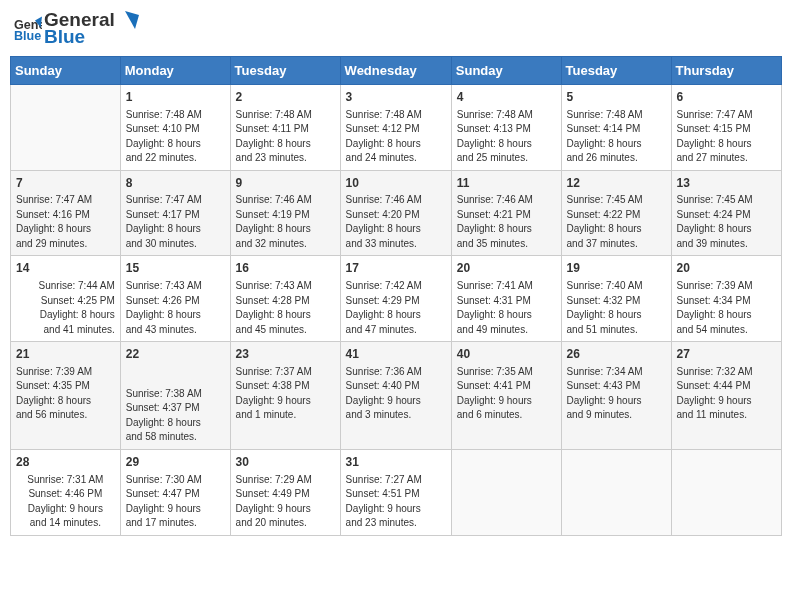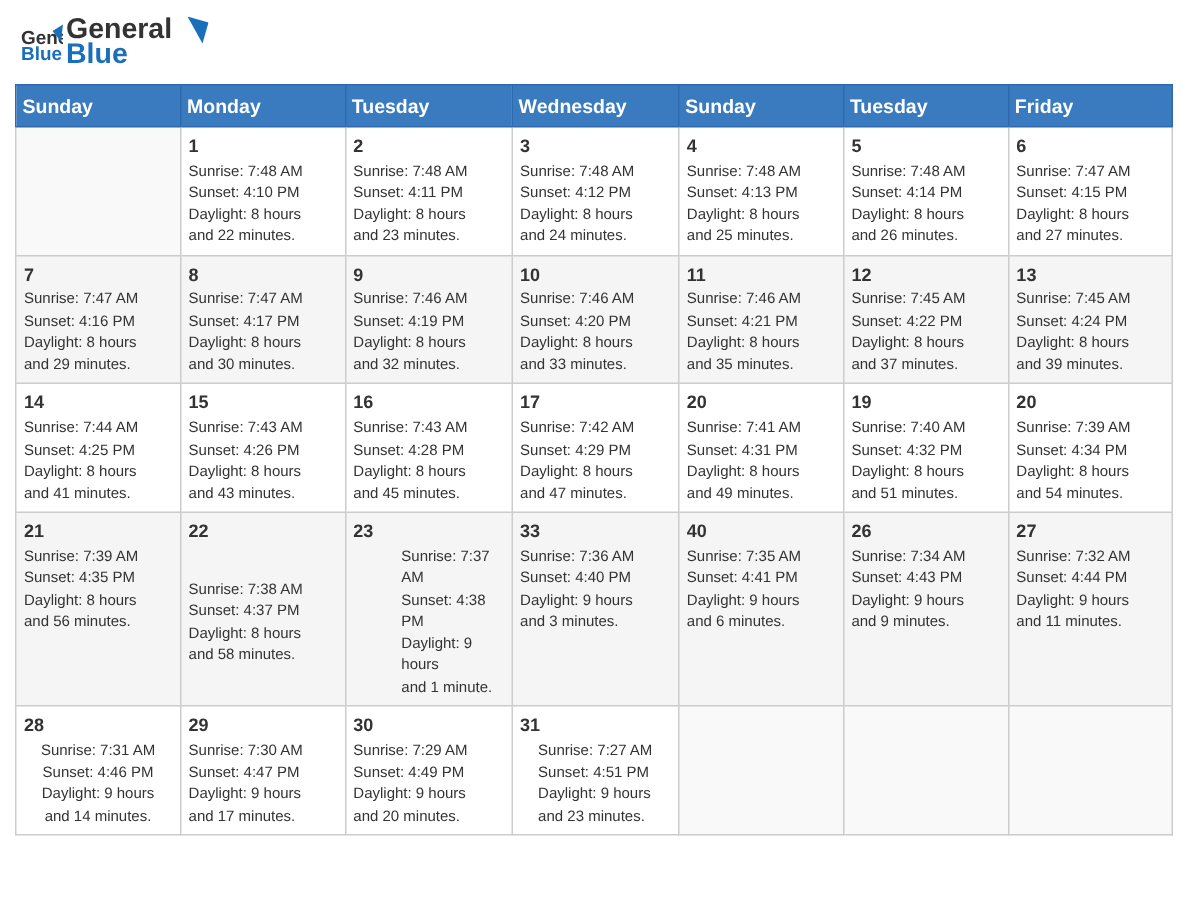--- a/index.html
+++ b/index.html
@@ -105,21 +105,21 @@
 
 <table class="calendar">
   <thead>
     <tr>
     <th>Sunday</th>
         <th>Monday</th>
         <th>Tuesday</th>
         <th>Wednesday</th>
         <th>Sunday</th>
         <th>Tuesday</th>
-        <th>Friday</th>
+        <th>Thursday</th>
       </tr>
   </thead>
   <tbody id="calendar-body">
   <tr>
         <td class="empty-cell"></td>
         <td>
           <span class="day-num">1</span>
           <div class="day-info" style="white-space: pre-line;">Sunrise: 7:48 AM
 Sunset: 4:10 PM
 Daylight: 8 hours
@@ -208,21 +208,21 @@
           <span class="day-num">13</span>
           <div class="day-info" style="white-space: pre-line;">Sunrise: 7:45 AM
 Sunset: 4:24 PM
 Daylight: 8 hours
 and 39 minutes.</div>
         </td>
       </tr>
       <tr>
         <td>
           <span class="day-num">14</span>
-          <div class="day-info" style="white-space: pre-line;">Sunrise: 7:44 AM
+          <div class="day-info" style="white-space: pre-line; text-align: right;">Sunrise: 7:44 AM
 Sunset: 4:25 PM
 Daylight: 8 hours
 and 41 minutes.</div>
         </td>
         <td>
           <span class="day-num">15</span>
           <div class="day-info" style="white-space: pre-line;">Sunrise: 7:43 AM
 Sunset: 4:26 PM
 Daylight: 8 hours
 and 43 minutes.</div>
@@ -273,27 +273,27 @@
         </td>
         <td>
           <span class="day-num">22</span>
           <div class="day-info" style="white-space: pre-line; margin-top: 24px;">Sunrise: 7:38 AM
 Sunset: 4:37 PM
 Daylight: 8 hours
 and 58 minutes.</div>
         </td>
         <td>
           <span class="day-num">23</span>
-          <div class="day-info" style="white-space: pre-line; margin-left: 32px;">Sunrise: 7:37 AM
+          <div class="day-info" style="white-space: pre-line;">Sunrise: 7:37 AM
 Sunset: 4:38 PM
 Daylight: 9 hours
 and 1 minute.</div>
         </td>
         <td>
-          <span class="day-num">33</span>
+          <span class="day-num">41</span>
           <div class="day-info" style="white-space: pre-line;">Sunrise: 7:36 AM
 Sunset: 4:40 PM
 Daylight: 9 hours
 and 3 minutes.</div>
         </td>
         <td>
           <span class="day-num">40</span>
           <div class="day-info" style="white-space: pre-line;">Sunrise: 7:35 AM
 Sunset: 4:41 PM
 Daylight: 9 hours
@@ -331,21 +331,21 @@
         </td>
         <td>
           <span class="day-num">30</span>
           <div class="day-info" style="white-space: pre-line;">Sunrise: 7:29 AM
 Sunset: 4:49 PM
 Daylight: 9 hours
 and 20 minutes.</div>
         </td>
         <td>
           <span class="day-num">31</span>
-          <div class="day-info" style="white-space: pre-line; margin-left: 12px;">Sunrise: 7:27 AM
+          <div class="day-info" style="white-space: pre-line;">Sunrise: 7:27 AM
 Sunset: 4:51 PM
 Daylight: 9 hours
 and 23 minutes.</div>
         </td>
         <td class="empty-cell"></td>
         <td class="empty-cell"></td>
         <td class="empty-cell"></td>
       </tr>
     </tbody>
 </table>

